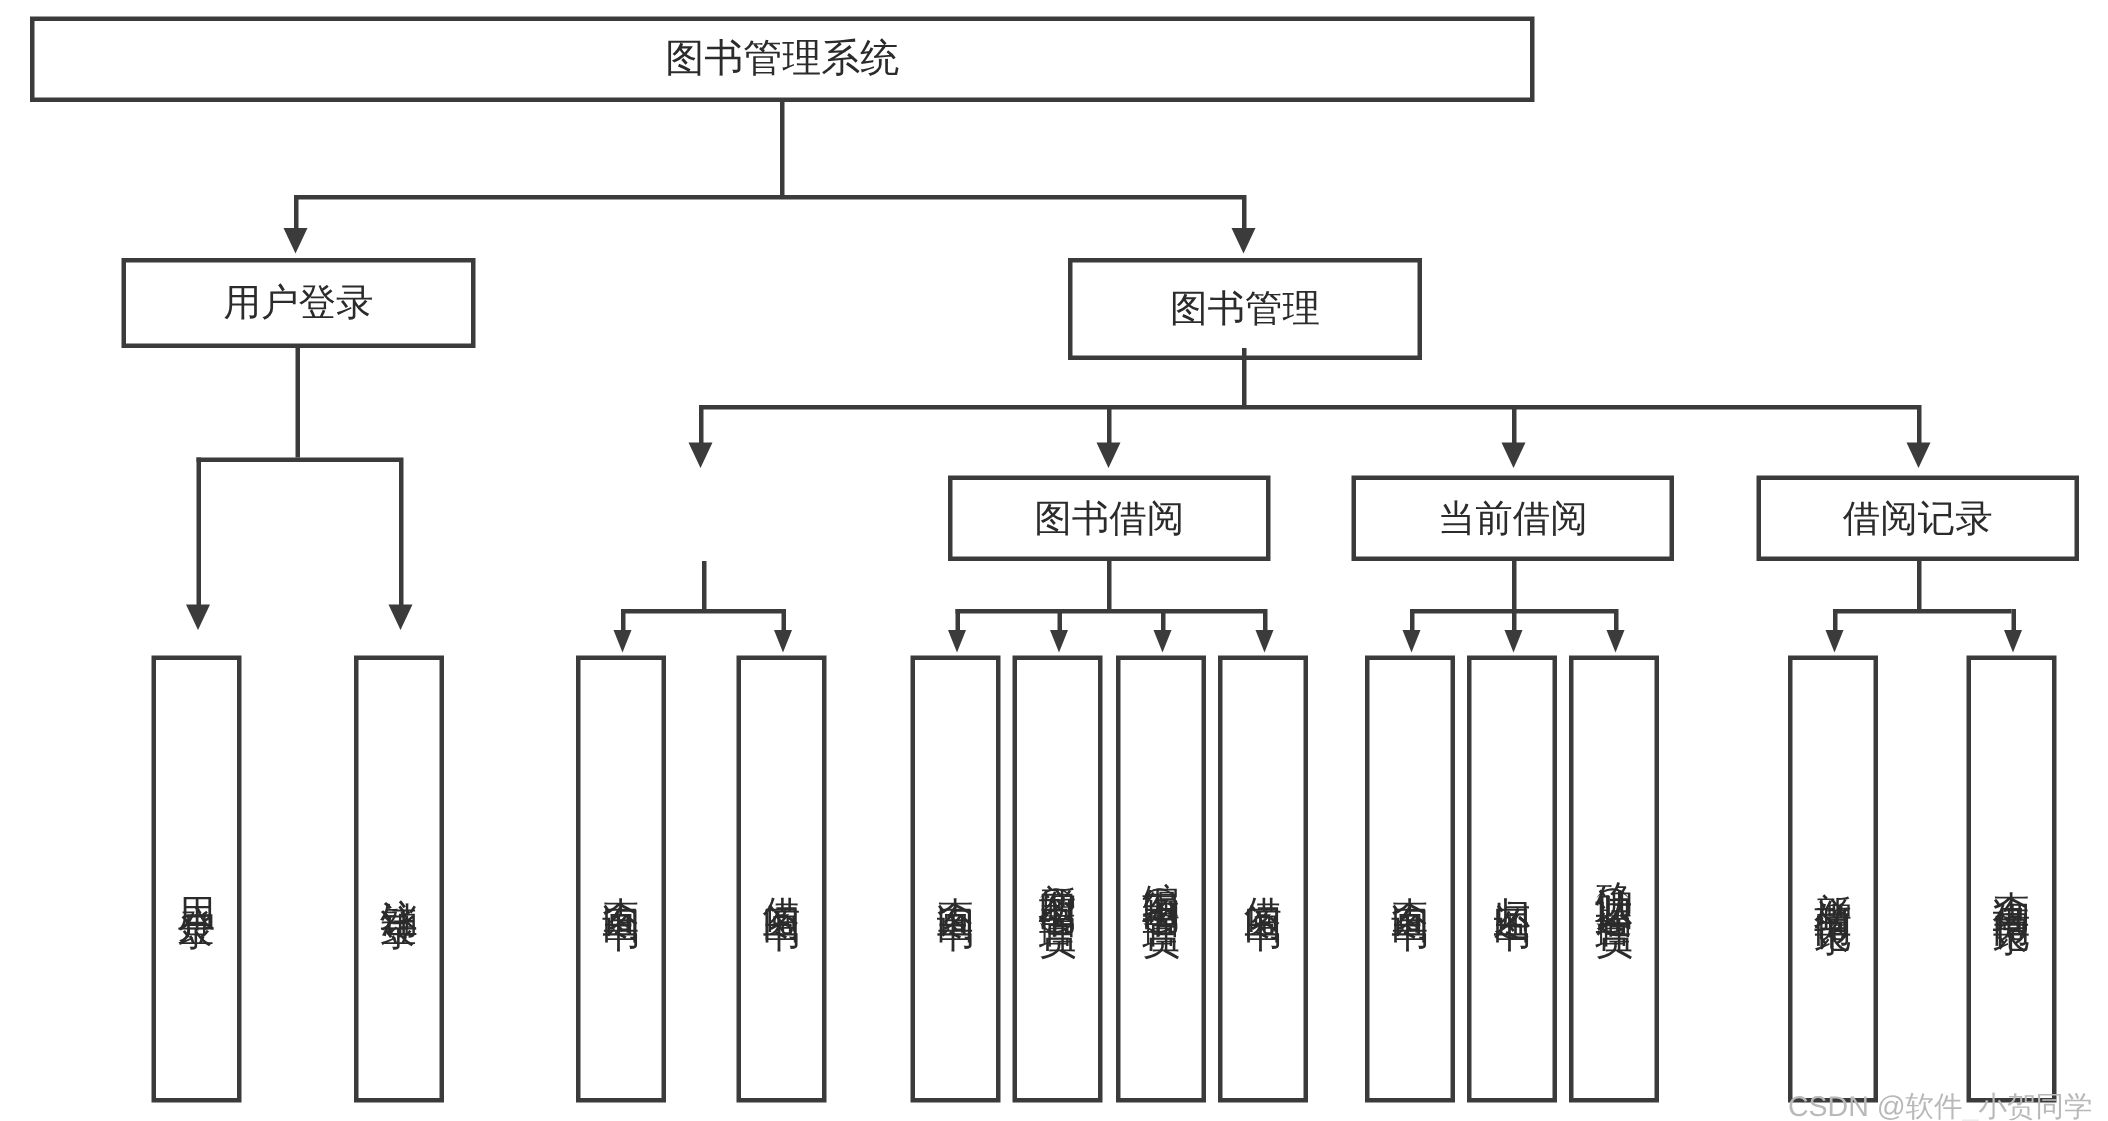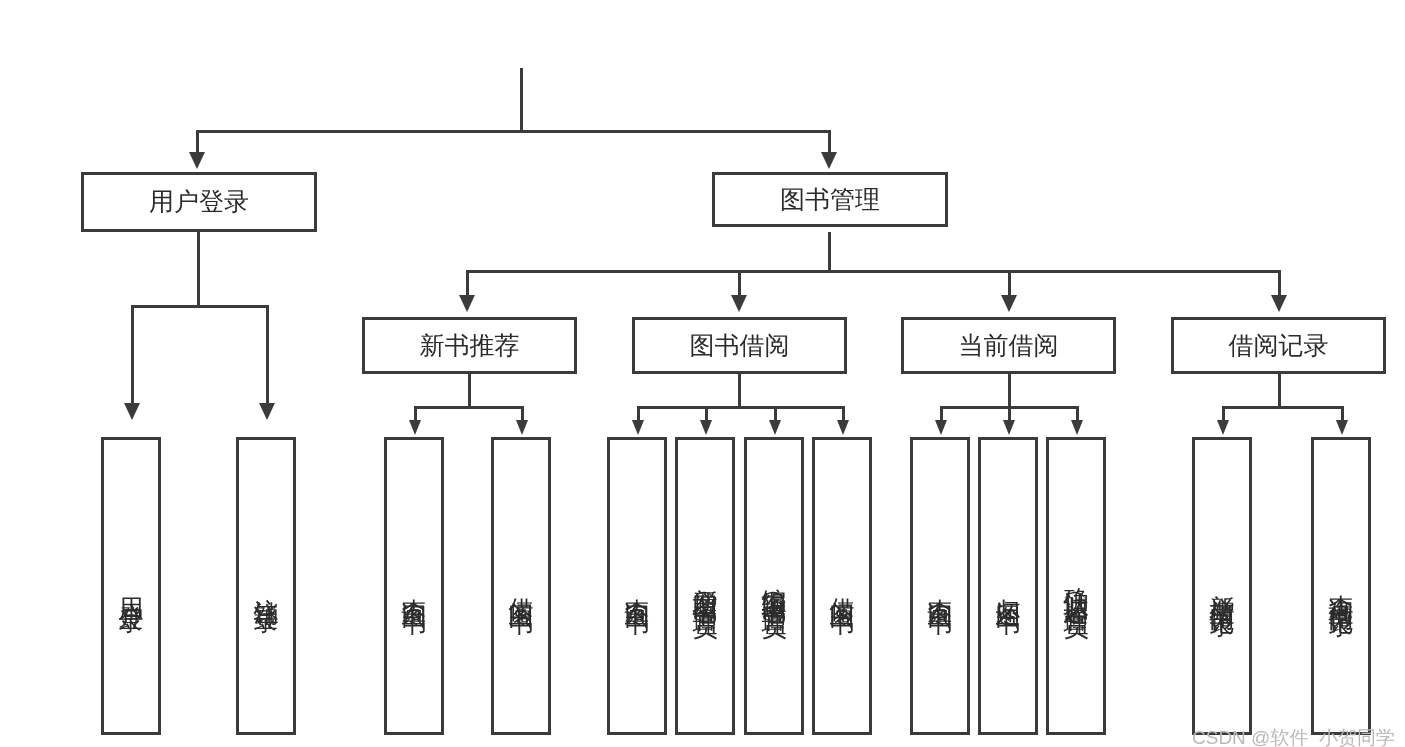--- a/index.html
+++ b/index.html
@@ -58,34 +58,37 @@
     white-space:nowrap;
     font-family:"Liberation Sans",sans-serif;
     margin-top:12px;
   }
 </style>
 </head>
 <body>
 
 <div id="canvas">
 
+  <div class="node h-node root" style="left:20px;top:11px;width:1003px;height:57px;">
+    <span class="lbl">图书管理系统</span>
+  </div>
 
   <div class="vline" style="left:520px;top:68px;height:62px;"></div>
 
   <div class="hline" style="left:196px;top:130px;width:632px;"></div>
 
   <div class="vline" style="left:196px;top:130px;height:25px;"></div>
   <div class="arrow" style="left:189px;top:152px;"></div>
   <div class="vline" style="left:828px;top:130px;height:25px;"></div>
   <div class="arrow" style="left:821px;top:152px;"></div>
 
   <div class="node h-node" style="left:81px;top:172px;width:236px;height:60px;">
     <span class="lbl">用户登录</span>
   </div>
-  <div class="node h-node" style="left:712px;top:172px;width:236px;height:55px;">
+  <div class="node h-node" style="left:712px;top:172px;width:236px;height:68px;">
     <span class="lbl">图书管理</span>
   </div>
 
   <div class="vline" style="left:197px;top:232px;height:73px;"></div>
   <div class="hline" style="left:131px;top:305px;width:135px;"></div>
   <div class="vline" style="left:131px;top:305px;height:100px;"></div>
   <div class="arrow" style="left:124px;top:403px;"></div>
   <div class="vline" style="left:266px;top:305px;height:100px;"></div>
   <div class="arrow" style="left:259px;top:403px;"></div>
 
@@ -93,23 +96,20 @@
   <div class="hline" style="left:466px;top:270px;width:812px;"></div>
   <div class="vline" style="left:466px;top:270px;height:27px;"></div>
   <div class="arrow" style="left:459px;top:295px;"></div>
   <div class="vline" style="left:738px;top:270px;height:27px;"></div>
   <div class="arrow" style="left:731px;top:295px;"></div>
   <div class="vline" style="left:1008px;top:270px;height:27px;"></div>
   <div class="arrow" style="left:1001px;top:295px;"></div>
   <div class="vline" style="left:1278px;top:270px;height:27px;"></div>
   <div class="arrow" style="left:1271px;top:295px;"></div>
 
-  <div class="node h-node" style="left:362px;top:317px;width:215px;height:57px;">
-    <span class="lbl">新书推荐</span>
-  </div>
   <div class="node h-node" style="left:632px;top:317px;width:215px;height:57px;">
     <span class="lbl">图书借阅</span>
   </div>
   <div class="node h-node" style="left:1171px;top:317px;width:215px;height:57px;">
     <span class="lbl">借阅记录</span>
   </div>
   <div class="node h-node" style="left:901px;top:317px;width:215px;height:57px;">
     <span class="lbl">当前借阅</span>
   </div>
 

